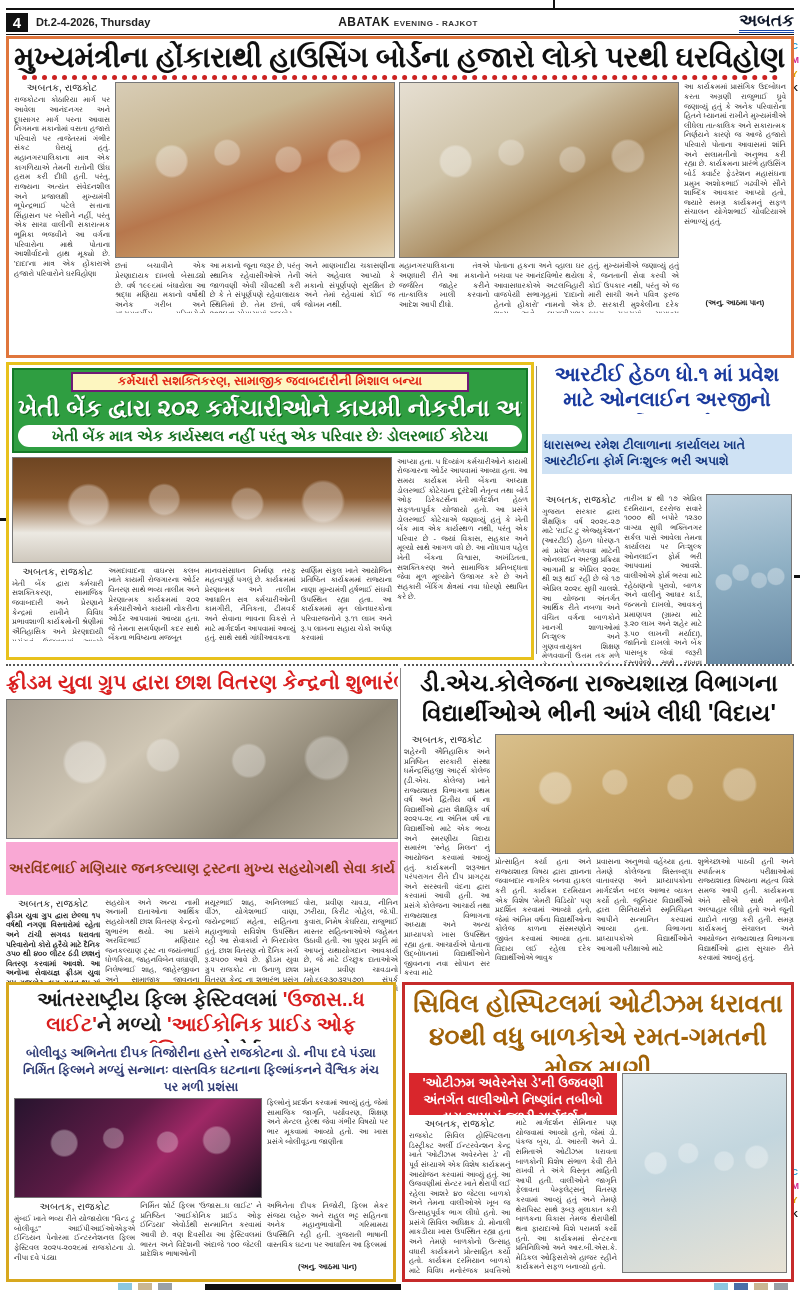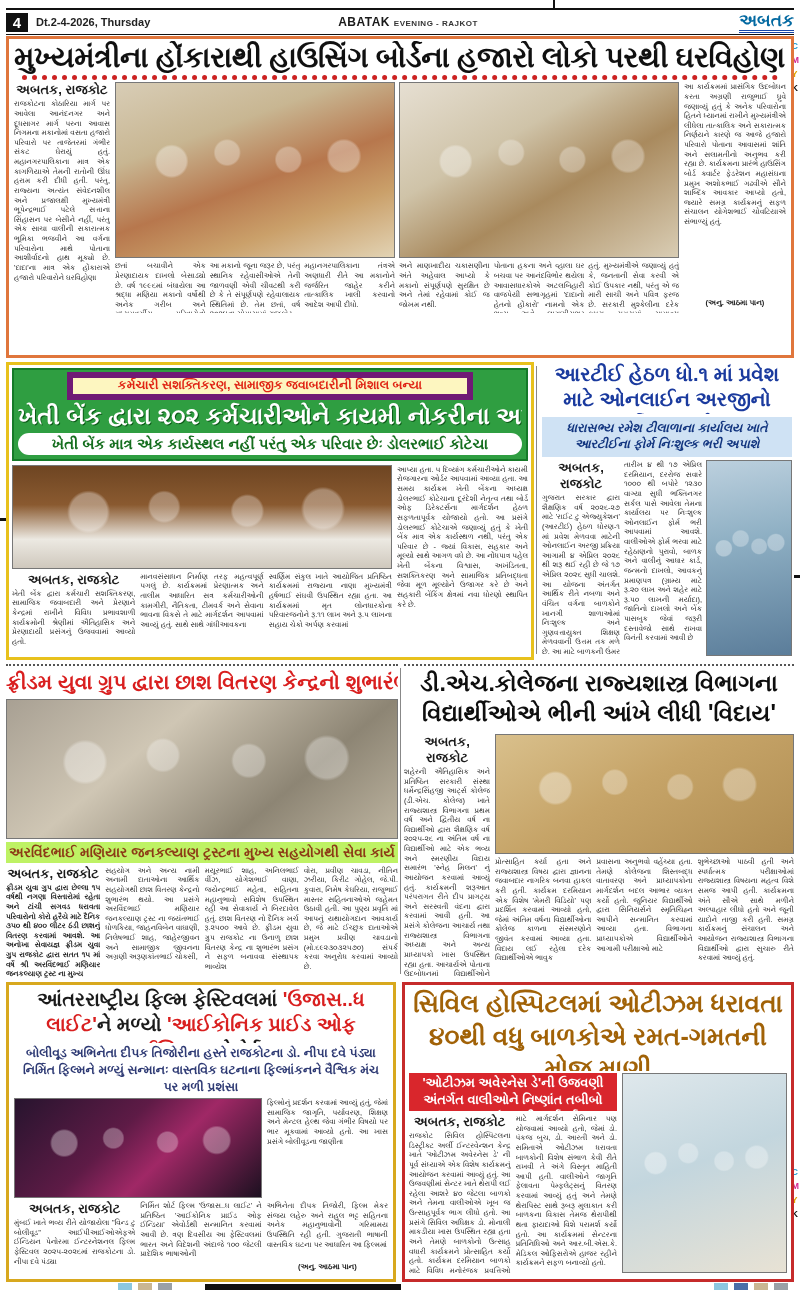--- a/index.html
+++ b/index.html
@@ -8,21 +8,21 @@
 
   
   .masthead{position:absolute;left:6px;top:8px;width:788px;height:24px;
     border-top:2px solid #111;border-bottom:1.5px solid #111;
     display:flex;align-items:center;}
   .pageno{background:#111;color:#fff;font-weight:bold;font-size:15px;
     width:22px;height:19px;display:flex;align-items:center;justify-content:center;margin-right:8px;}
   .mh-date{font-size:11px;font-weight:bold;color:#222;}
   .mh-center{position:absolute;left:16px;right:0;text-align:center;font-size:12px;font-weight:bold;letter-spacing:.5px;}
   .mh-center .sub{font-size:8px;font-weight:bold;color:#333;}
-  .mh-logo{margin-left:auto;font-size:17px;font-weight:bold;color:#0369a1;
+  .mh-logo{margin-left:auto;font-size:17px;font-weight:bold;color:#0f172a;
     border-bottom:3px double #1746a8;line-height:1;padding-bottom:1px;}
 
   
   .tick-top{position:absolute;left:553px;top:0;width:2px;height:9px;background:#111;}
   .tick-left{position:absolute;left:0;top:518px;width:6px;height:3px;background:#111;}
   .tick-right{position:absolute;right:0;top:575px;width:6px;height:3px;background:#111;}
   .cmyk{position:absolute;right:1px;display:flex;flex-direction:column;gap:5px;
     font-size:9px;font-weight:bold;line-height:1;}
   .cmyk-top{top:42px;} .cmyk-bottom{top:1168px;}
   .cmyk span:nth-child(1){color:#1b9ad2;}
@@ -30,21 +30,21 @@
   .cmyk span:nth-child(3){color:#e0a400;}
   .cmyk span:nth-child(4){color:#111;}
   .footbar{position:absolute;left:205px;top:1284px;width:196px;height:6px;background:#111;}
   .patchrow{position:absolute;top:1283px;display:flex;gap:6px;}
   .patchrow i{display:block;width:14px;height:7px;}
   .patches-r{left:714px;} .patches-l{left:118px;}
   .p1{background:#8cc7e0;} .p2{background:#4a6fa8;} .p3{background:#c9b693;} .p4{background:#9aa0a6;}
 
   
   .art{position:absolute;background:#fff;box-sizing:border-box;}
-  .dl{font-weight:bold;font-size:13px;text-align:center;margin-bottom:1px;}
+  .dl{font-weight:normal;font-size:10px;text-align:center;margin-bottom:1px;}
   .bt{font-size:7.4px;line-height:1.3;text-align:justify;overflow:hidden;color:#222;}
   .cont{font-weight:bold;text-align:center;font-size:7.6px;margin-top:1px;}
   .vrule{position:absolute;width:1px;background:#888;}
 
   
   .ph{position:relative;overflow:hidden;border:1px solid #777;box-sizing:border-box;}
   .ph:before{content:"";position:absolute;inset:0;
     background:radial-gradient(circle at 20% 45%, rgba(255,255,255,.35) 0 6%, transparent 7%),
                radial-gradient(circle at 40% 40%, rgba(255,255,255,.3) 0 6%, transparent 7%),
                radial-gradient(circle at 62% 44%, rgba(255,255,255,.3) 0 6%, transparent 7%),
@@ -72,52 +72,52 @@
   .a1-photos .ph{flex:1;height:100%;}
   .a1-band{display:flex;gap:4px;height:52px;}
   .a1-band>div{flex:1;overflow:hidden;}
   .a1-colR{width:102px;flex:none;}
 
   
   .a2{left:6px;top:362px;width:528px;height:298px;border:3px solid #e8c11c;padding:3px;}
   .a2-head{background:#2f9e41;border:2px solid #157a28;padding:2px 4px 4px;}
   .a2-ribbon{width:78%;margin:0 auto;background:#fdf6c0;color:#e02414;font-weight:800;
     font-size:12.5px;text-align:center;line-height:1.25;position:relative;
-    border:6px solid #701a75;white-space:nowrap;overflow:hidden;}
+    border:2px solid #701a75;white-space:nowrap;overflow:hidden;}
   .a2-ribbon:before,.a2-ribbon:after{content:"";position:absolute;top:0;border-style:solid;}
   .a2-ribbon:before{left:-14px;border-width:9px 14px 9px 0;border-color:transparent #0e6b1e transparent transparent;}
   .a2-ribbon:after{right:-14px;border-width:9px 0 9px 14px;border-color:transparent transparent transparent #0e6b1e;}
   .a2-h{color:#fff;font-weight:800;font-size:23.5px;text-align:center;line-height:1.2;
     text-shadow:1px 1px 0 #0c5a18;white-space:nowrap;overflow:hidden;margin-top:2px;}
   .a2-pill{background:#fff;border-radius:14px;color:#156e1e;font-weight:700;font-size:15px;
     text-align:center;padding:2px 6px;margin-top:3px;white-space:nowrap;overflow:hidden;}
   .a2-body{display:flex;gap:5px;margin-top:4px;height:186px;}
   .a2-left{width:380px;flex:none;display:flex;flex-direction:column;gap:3px;}
   .a2-left .ph{height:108px;}
   .a2-band{display:flex;gap:5px;flex:1;}
   .a2-band>div{flex:1;overflow:hidden;}
   .a2-colR{flex:1;overflow:hidden;}
 
   
   .a3{left:540px;top:362px;width:254px;height:298px;padding:0 2px;}
   .a3-h{color:#1a3a9e;font-weight:800;font-size:20px;line-height:1.25;text-align:center;
     overflow:hidden;height:52px;}
   .a3-sub{background:#cfe2f4;color:#12357f;font-weight:bold;font-size:12.5px;line-height:1.3;
-    text-align:center;padding:3px 2px;margin:3px 0;overflow:hidden;height:34px;font-style:italic;}
+    text-align:left;padding:3px 2px;margin:20px 0;overflow:hidden;height:34px;}
   .a3-body{display:flex;gap:4px;height:196px;}
   .a3-c{flex:1;overflow:hidden;}
   .a3 .ph{width:86px;height:196px;flex:none;}
 
   
   .a4{left:6px;top:664px;width:392px;height:314px;border-top:2px dotted #555;padding-top:3px;}
   .a4-h{color:#d91f1f;font-weight:800;font-size:20.5px;text-align:center;white-space:nowrap;
     overflow:hidden;line-height:1.3;}
   .a4 .ph{width:100%;height:140px;margin:3px 0;}
-  .a4-sub{background:#bef264;color:#8c3a16;font-weight:800;font-size:14px;text-align:center;
-    padding:2px 0;white-space:nowrap;overflow:hidden;}
+  .a4-sub{background:#f9a8d4;color:#8c3a16;font-weight:800;font-size:14px;text-align:center;
+    padding:18px 0;white-space:nowrap;overflow:hidden;}
   .a4-band{display:flex;gap:5px;height:112px;margin-top:3px;}
   .a4-band>div{flex:1;overflow:hidden;}
 
   
   .a5{left:404px;top:664px;width:390px;height:314px;border-top:2px dotted #555;padding-top:3px;}
   .a5-h{font-weight:800;font-size:23px;text-align:center;line-height:1.3;color:#0e0e0e;
     overflow:hidden;height:62px;}
   .a5-body{display:flex;gap:5px;height:242px;margin-top:3px;}
   .a5-colL{width:86px;flex:none;overflow:hidden;}
   .a5-right{flex:1;display:flex;flex-direction:column;gap:3px;}
@@ -191,22 +191,22 @@
         <div class="bt">રાજકોટના કોઠારિયા માર્ગ પર આવેલા આનંદનગર અને દૂધસાગર માર્ગ પરના આવાસ નિગમના મકાનોમાં વસતા હજારો પરિવારો પર તાજેતરમાં ગંભીર સંકટ ઘેરાયું હતું. મહાનગરપાલિકાના માત્ર એક કાગળિયાએ તેમની રાતોની ઊંઘ હરામ કરી દીધી હતી. પરંતુ, રાજ્યના અત્યંત સંવેદનશીલ અને પ્રજાલક્ષી મુખ્યમંત્રી ભૂપેન્દ્રભાઈ પટેલે સત્તાના સિંહાસન પર બેસીને નહીં, પરંતુ એક સાચા વાલીની સકારાત્મક ભૂમિકા ભજવીને આ વર્ગના પરિવારોના માથે પોતાના આશીર્વાદનો હાથ મૂક્યો છે. 'દાદા'ના માત્ર એક હોંકારાએ હજારો પરિવારોને ઘરવિહોણા</div>
       </div>
       <div class="a1-center">
         <div class="a1-photos">
           <div class="ph ph-garland"></div>
           <div class="ph ph-plaque"></div>
         </div>
         <div class="a1-band">
           <div class="bt">છતાં બચાવીને એક પ્રેરણાદાયક દાખલો બેસાડ્યો છે. વર્ષ ૧૯૯૬માં બંધાયેલા આ શ્રદ્ધા મણિયા મકાનો વર્ષોથી અનેક ગરીબ અને મધ્યમવર્ગીય પરિવારોનો એકમાત્ર આશરો રહ્યા છે.</div>
           <div class="bt">આ મકાનો જૂના જરૂર છે, પરંતુ સ્થાનિક રહેવાસીઓએ તેની જાળવણી એવી ચીવટથી કરી છે કે તે સંપૂર્ણપણે રહેવાલાયક સ્થિતિમાં છે. તેમ છતાં, વર્ષ ૨૦૨૪ના ચોમાસામાં રાજકોટ</div>
+          <div class="bt">અને માણખાદીય ચકાસણીના અંતે અહેવાલ આપ્યો કે મકાનો સંપૂર્ણપણે સુરક્ષિત છે અને તેમાં રહેવામાં કોઈ જ જોખમ નથી.</div>
           <div class="bt">મહાનગરપાલિકાના તંત્રએ અણધારી રીતે આ મકાનોને જર્જરિત જાહેર કરીને તાત્કાલિક ખાલી કરવાનો આદેશ આપી દીધો.</div>
-          <div class="bt">અને માણખાદીય ચકાસણીના અંતે અહેવાલ આપ્યો કે મકાનો સંપૂર્ણપણે સુરક્ષિત છે અને તેમાં રહેવામાં કોઈ જ જોખમ નથી.</div>
           <div class="bt">પોતાના હકના અને વ્હાલા ઘર બચવા પર આનંદવિભોર થયેલા આવાસધારકોએ અટલબિહારી વાજપેયી સભાગૃહમાં 'દાદાનો હેતનો હોંકારો' નામનો એક ભવ્ય અને લાગણીસભર સન્માન સમારોહ યોજ્યો હતો.</div>
           <div class="bt">હતું. મુખ્યમંત્રીએ જણાવ્યું હતું કે, જનતાની સેવા કરવી એ કોઈ ઉપકાર નથી, પરંતુ એ જ મારી સાચી અને પવિત્ર ફરજ છે. સરકારી મુશ્કેલીના દરેક કપરા સમયમાં સામાન્ય માણસની પડખે ઊભા રહેવાનો મંત્ર અપનાવ્યો છે.</div>
         </div>
       </div>
       <div class="a1-colR">
         <div class="bt" style="height:215px;">આ કાર્યક્રમમાં પ્રાસંગિક ઉદબોધન કરતા અગ્રણી રાજુભાઈ ધ્રુવે જણાવ્યું હતું કે અનેક પરિવારોના હિતને ધ્યાનમાં રાખીને મુખ્યમંત્રીએ લીધેલા તાત્કાલિક અને સકારાત્મક નિર્ણયને કારણે જ આજે હજારો પરિવારો પોતાના આવાસમાં શાંતિ અને સલામતીનો અનુભવ કરી રહ્યા છે. કાર્યક્રમના પ્રારંભે હાઉસિંગ બોર્ડ ક્વાર્ટર ફેડરેશન મહાસંઘના પ્રમુખ અશોકભાઈ ગઢવીએ સૌને શાબ્દિક આવકાર આપ્યો હતો, જ્યારે સમગ્ર કાર્યક્રમનું સફળ સંચાલન યોગેશભાઈ ચોવટિયાએ સંભાળ્યું હતું.</div>
         <div class="cont">(અનુ. આઠમા પાન)</div>
       </div>
     </div>
   </div>
@@ -218,20 +218,21 @@
       <div class="a2-pill">ખેતી બેંક માત્ર એક કાર્યસ્થલ નહીં પરંતુ એક પરિવાર છેઃ ડોલરભાઈ કોટેચા</div>
     </div>
     <div class="a2-body">
       <div class="a2-left">
         <div class="ph ph-cheque"></div>
         <div class="a2-band">
           <div>
             <div class="dl">અબતક, રાજકોટ</div>
             <div class="bt" style="height:62px;">ખેતી બેંક દ્વારા કર્મચારી સશક્તિકરણ, સામાજિક જવાબદારી અને પ્રેરણાને કેન્દ્રમાં રાખીને વિવિધ પ્રભાવશાળી કાર્યક્રમોની શ્રેણીમાં ઐતિહાસિક અને પ્રેરણાદાયી પ્રસંગનું ઉજવવામાં આવ્યો હતો.</div>
           </div>
+          <div class="bt">અમદાવાદના વાઘન્સ કલબ ખાતે કાયમી રોજગારના ઓર્ડર વિતરણ સાથે ભવ્ય તાલીમ અને પ્રેરણાત્મક કાર્યક્રમમાં ૨૦૨ કર્મચારીઓને કાયમી નોકરીના ઓર્ડર આપવામાં આવ્યા હતા. જે તેમના સમર્પણની કદર સાથે બેંકના ભવિષ્યના મજબૂત</div>
           <div class="bt">માનવસંસાધન નિર્માણ તરફ મહત્વપૂર્ણ પગલું છે. કાર્યક્રમમાં પ્રેરણાત્મક અને તાલીમ આધારિત સત્ર કર્મચારીઓની કામગીરી, નૈતિકતા, ટીમવર્ક અને સેવાના ભાવના વિકસે તે માટે માર્ગદર્શન આપવામાં આવ્યું હતું. સાથે સાથે ગાંધીઆવકના</div>
           <div class="bt">સ્વર્ણિમ સંકુલ ખાતે આયોજિત પ્રતિષ્ઠિત કાર્યક્રમમાં રાજ્યના નાણા મુખ્યમંત્રી હર્ષભાઈ સંઘવી ઉપસ્થિત રહ્યા હતા. આ કાર્યક્રમમાં મૃત લોનધારકોના પરિવારજનોને રૂ.૧૧ લાખ અને રૂ.૫ લાખના સહાય ચેકો અર્પણ કરવામાં</div>
         </div>
       </div>
       <div class="a2-colR bt">આપ્યા હતા. ૫ દિવ્યાંગ કર્મચારીઓને કાયમી રોજગારના ઓર્ડર આપવામાં આવ્યા હતા. આ સમય કાર્યક્રમ ખેતી બેંકના અધ્યક્ષ ડોલરભાઈ કોટેચાના દૂરંદેશી નેતૃત્વ તથા બોર્ડ ઓફ ડિરેક્ટર્સના માર્ગદર્શન હેઠળ સફળતાપૂર્વક યોજાયો હતો. આ પ્રસંગે ડોલરભાઈ કોટેચાએ જણાવ્યું હતું કે ખેતી બેંક માત્ર એક કાર્યસ્થળ નથી, પરંતુ એક પરિવાર છે - જ્યાં વિકાસ, સહકાર અને મૂલ્યો સાથે આગળ વધે છે. આ નોંધપાત્ર પહેલ ખેતી બેંકના વિશ્વાસ, અખંડિતતા, સશક્તિકરણ અને સામાજિક પ્રતિબદ્ધતા જેવા મૂળ મૂલ્યોને ઉજાગર કરે છે અને સહકારી બેંકિંગ ક્ષેત્રમાં નવા ધોરણો સ્થાપિત કરે છે.</div>
     </div>
   </div>
 
   <div class="art a3">
     <div class="a3-h">આરટીઈ હેઠળ ધો.૧ માં પ્રવેશ માટે ઓનલાઈન અરજીનો કાર્યક્રમ જાહેર</div>

